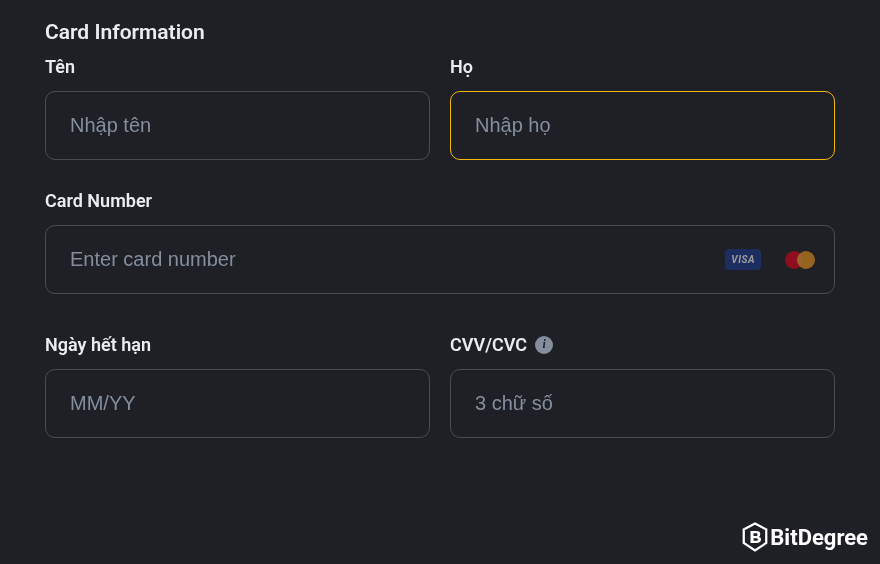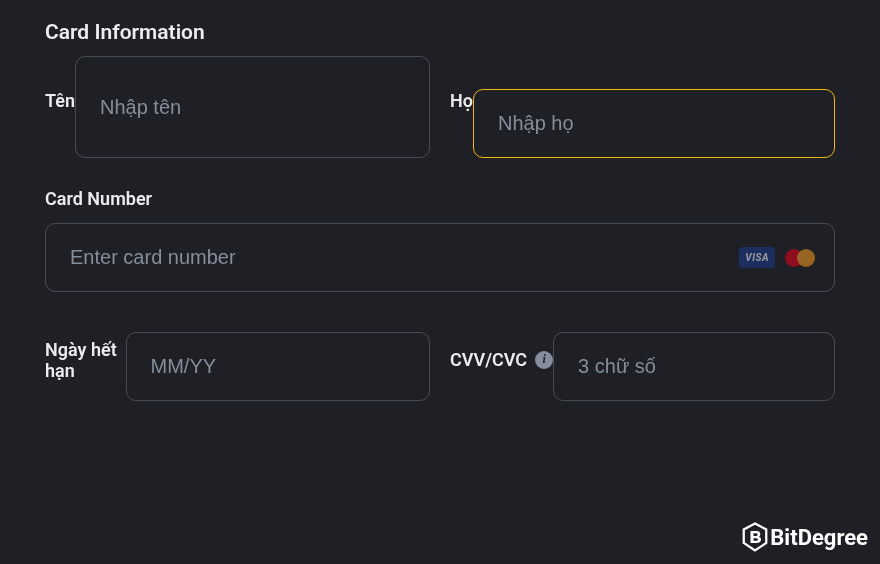--- a/index.html
+++ b/index.html
@@ -23,21 +23,21 @@
       margin-bottom: 12px;
     }
     .row {
       display: flex;
       gap: 20px;
       margin-bottom: 30px;
     }
     .field {
       flex: 1;
       display: flex;
-      flex-direction: row;
+      flex-direction: column;
     }
     .field-full {
       width: 100%;
       display: flex;
       flex-direction: column;
       margin-bottom: 40px;
     }
     .label {
       color: #eaecef;
       font-size: 18px;
@@ -55,35 +55,34 @@
       font-size: 20px;
       color: #84cc16;
       outline: none;
       width: 100%;
     }
     .input::placeholder {
       color: #848e9c;
     }
     .input.focused {
       border: 1.5px solid #f0b90b;
-      margin-top: 33px;
     }
     .input-wrapper {
       position: relative;
       display: flex;
       align-items: center;
     }
     .input-wrapper .input {
       padding-right: 120px;
     }
     .card-icons {
       position: absolute;
       right: 20px;
       display: flex;
-      gap: 10px;
+      gap: 24px;
       align-items: center;
     }
     .visa-badge {
       background: #1a3b8f;
       color: #fff;
       font-size: 10px;
       font-weight: 700;
       font-style: italic;
       letter-spacing: 0.5px;
       padding: 5px 6px;

